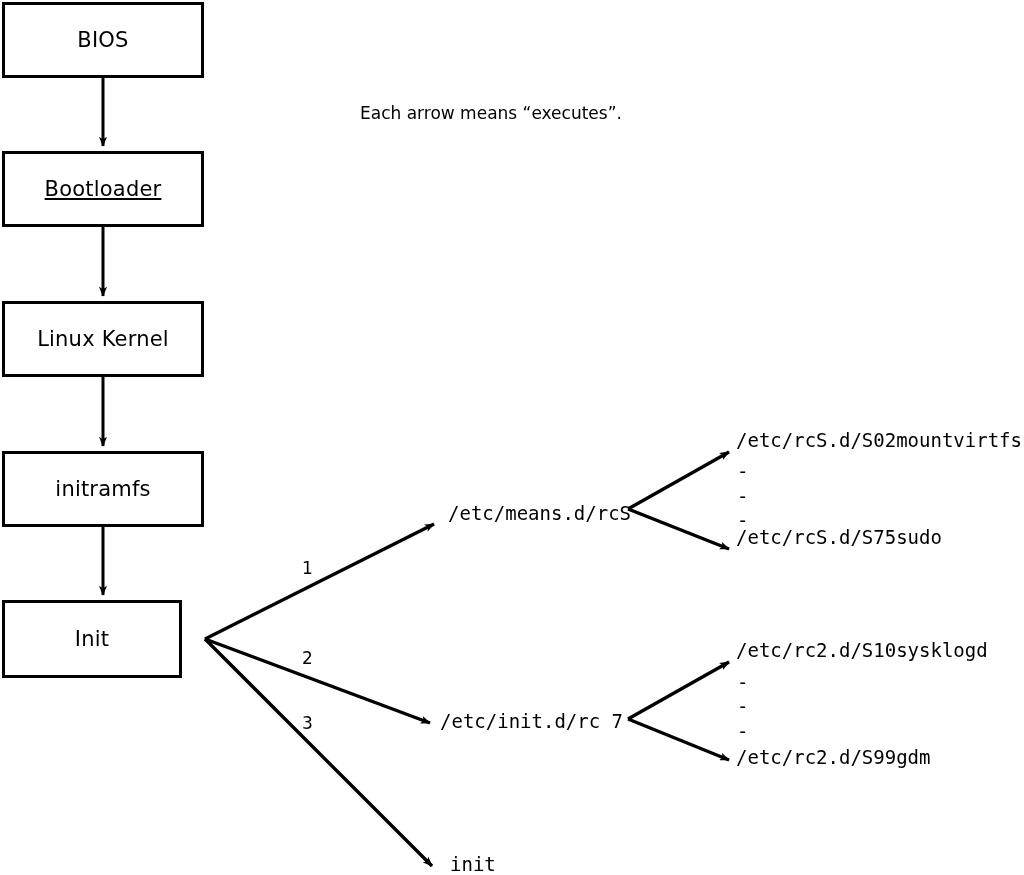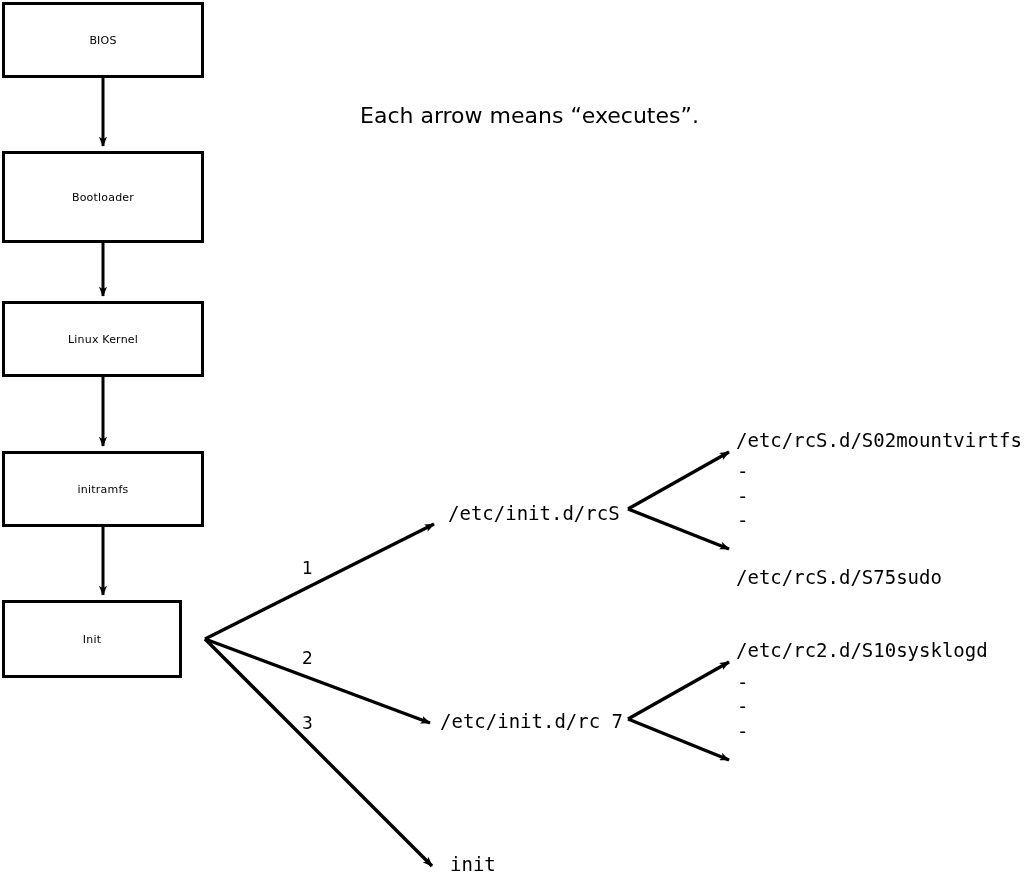--- a/index.html
+++ b/index.html
@@ -26,21 +26,21 @@
     position: absolute;
     box-sizing: border-box;
     border: 3px solid #000000;
     background: #ffffff;
     display: flex;
     align-items: center;
     justify-content: center;
   }
   .node-label {
     font-family: "DejaVu Sans", sans-serif;
-    font-size: 11px;
+    font-size: 21px;
     color: #000000;
     letter-spacing: 0.2px;
     white-space: nowrap;
   }
   .mono-label {
     position: absolute;
     font-family: "DejaVu Sans Mono", monospace;
     font-size: 19px;
     color: #000000;
     white-space: nowrap;
@@ -56,21 +56,21 @@
   .edge-number {
     position: absolute;
     font-family: "DejaVu Sans", sans-serif;
     font-size: 17px;
     color: #000000;
     line-height: 1;
   }
   .caption {
     position: absolute;
     font-family: "DejaVu Sans", sans-serif;
-    font-size: 22px;
+    font-size: 17px;
     color: #000000;
     white-space: nowrap;
     line-height: 1;
   }
 </style>
 </head>
 <body>
 
 <div id="canvas">
 
@@ -102,21 +102,21 @@
     <g stroke="#000000" stroke-width="3.4" fill="none" marker-end="url(#arrowhead)">
       <line x1="628" y1="719" x2="729" y2="662"></line>
       <line x1="628" y1="719" x2="729" y2="760"></line>
     </g>
   </svg>
 
   <div class="node-box" style="left:2px; top:2px; width:202px; height:76px;">
     <span class="node-label">BIOS</span>
   </div>
 
-  <div class="node-box" style="left:2px; top:151px; width:202px; height:92px;">
+  <div class="node-box" style="left:2px; top:151px; width:202px; height:76px;text-decoration:underline;">
     <span class="node-label">Bootloader</span>
   </div>
 
   <div class="node-box" style="left:2px; top:301px; width:202px; height:76px;">
     <span class="node-label">Linux Kernel</span>
   </div>
 
   <div class="node-box" style="left:2px; top:451px; width:202px; height:76px;">
     <span class="node-label">initramfs</span>
   </div>
@@ -124,28 +124,29 @@
   <div class="node-box" style="left:2px; top:600px; width:180px; height:78px;">
     <span class="node-label">Init</span>
   </div>
 
   <div class="caption" style="left:360px; top:105px;">Each arrow means “executes”.</div>
 
   <div class="edge-number" style="left:302px; top:560px;">1</div>
   <div class="edge-number" style="left:302px; top:650px;">2</div>
   <div class="edge-number" style="left:302px; top:715px;">3</div>
 
-  <div class="mono-label" style="left:448px; top:504px;">/etc/init.d/rcS</div>
+  <div class="mono-label" style="left:448px; top:504px;">/etc/means.d/rcS</div>
   <div class="mono-label" style="left:440px; top:712px;">/etc/init.d/rc 7</div>
   <div class="mono-label" style="left:450px; top:855px;">init</div>
 
   <div class="mono-label" style="left:736px; top:431px;">/etc/rcS.d/S02mountvirtfs</div>
   <div class="dash-mark" style="left:737px; top:462px;">-</div>
   <div class="dash-mark" style="left:737px; top:487px;">-</div>
   <div class="dash-mark" style="left:737px; top:511px;">-</div>
-  <div class="mono-label" style="left:736px; top:568px;">/etc/rcS.d/S75sudo</div>
+  <div class="mono-label" style="left:736px; top:528px;">/etc/rcS.d/S75sudo</div>
 
   <div class="mono-label" style="left:736px; top:641px;">/etc/rc2.d/S10sysklogd</div>
   <div class="dash-mark" style="left:737px; top:673px;">-</div>
   <div class="dash-mark" style="left:737px; top:697px;">-</div>
   <div class="dash-mark" style="left:737px; top:722px;">-</div>
+  <div class="mono-label" style="left:736px; top:748px;">/etc/rc2.d/S99gdm</div>
 
 </div>
 
 </body></html>

